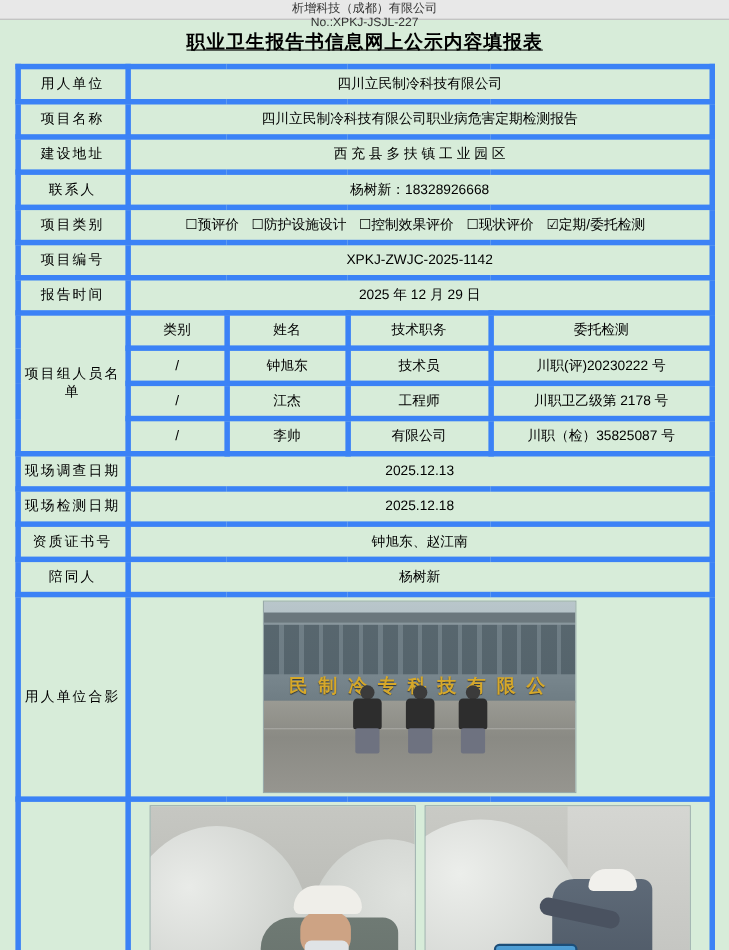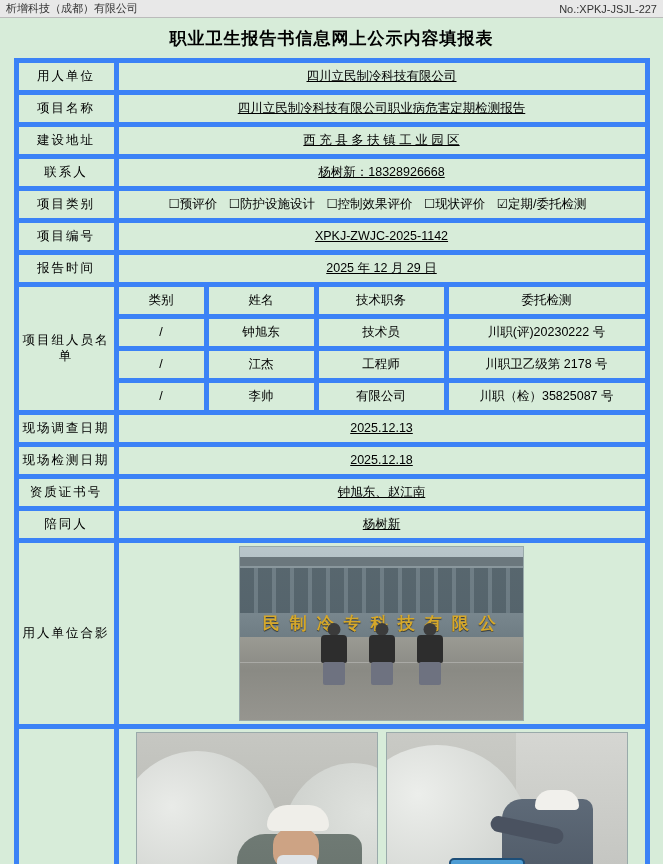--- a/index.html
+++ b/index.html
@@ -16,43 +16,45 @@
   }
   .page {
     position: relative;
     width: 663px;
     height: 864px;
     background: #d7ecd9;
     box-sizing: border-box;
   }
   .topbar {
     display: flex;
-    justify-content: space-between;
+    justify-content: flex-start;
     align-items: center;
     height: 18px;
     padding: 0 6px;
     font-size: 11px;
     color: #333;
     background: #e8e8e8;
     border-bottom: 1px solid #bbbbbb;
     box-sizing: border-box;
+    flex-direction: column;
   }
   .topbar .left {
     font-size: 11px;
   }
   .topbar .right {
     font-size: 11px;
   }
   .title {
     text-align: center;
     font-size: 17px;
     font-weight: bold;
     letter-spacing: 1px;
     padding: 9px 0 8px 0;
     color: #000;
+    text-decoration: underline;
   }
   table.main {
     width: 631px;
     margin: 0 auto;
     border-collapse: collapse;
     table-layout: fixed;
     background: #d7ecd9;
   }
   table.main td {
     border: 5px solid #3b82f6;
@@ -62,21 +64,20 @@
     padding: 3px 2px;
     height: 21px;
     line-height: 1.25;
   }
   td.label {
     width: 100px;
     letter-spacing: 2px;
   }
   td.val {
     font-size: 13px;
-    text-decoration: underline;
   }
   .cat-line {
     font-size: 12.5px;
   }
   .cat-item {
     margin-right: 8px;
     white-space: nowrap;
   }
   .photo-label {
     letter-spacing: 1px;

